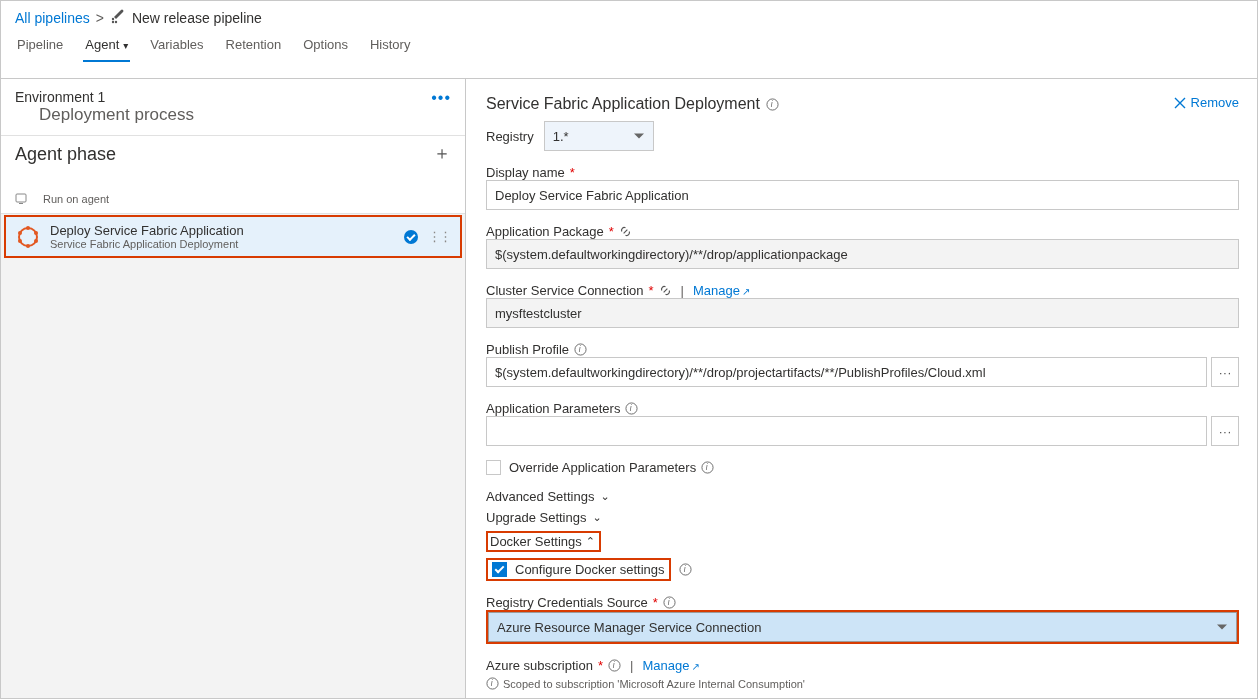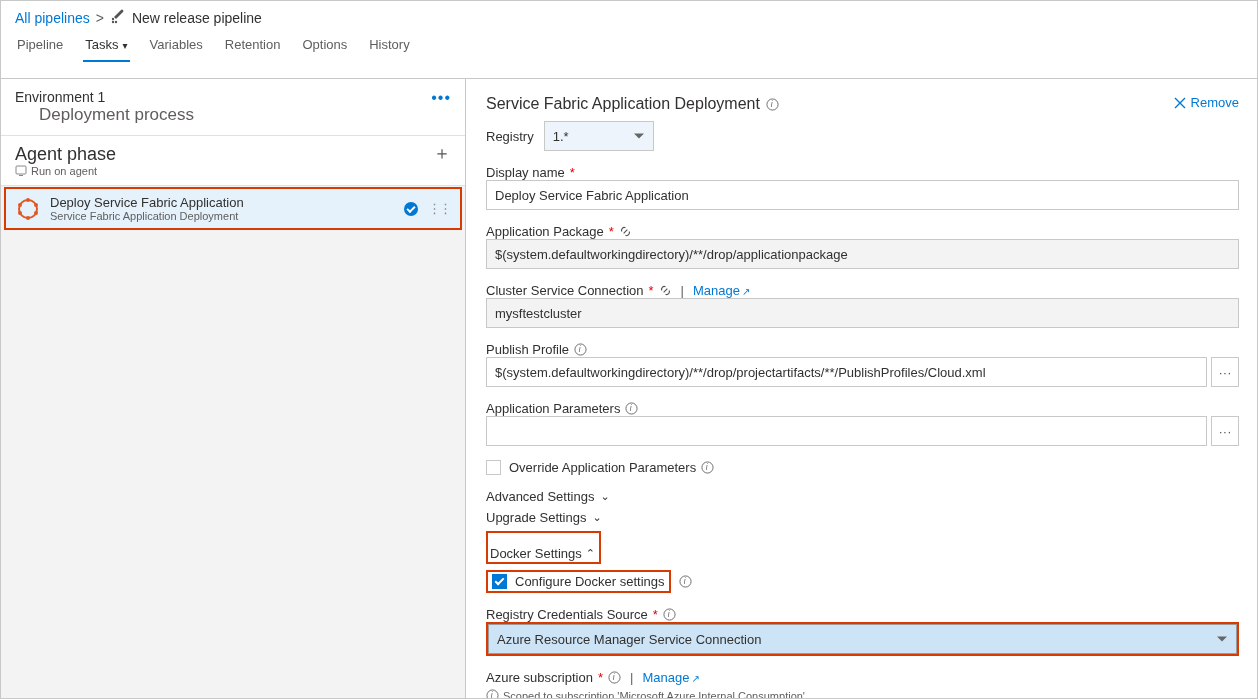--- a/index.html
+++ b/index.html
@@ -39,21 +39,21 @@
 
   
   .card { background:#fff; border-bottom:1px solid #e1e1e1; }
   .env-head { display:flex; align-items:flex-start; justify-content:space-between; padding:10px 14px; }
   .env-head .ttl { font-size:14px; }
   .env-head .sub { font-size:17px; color:var(--text-muted);margin-left:24px; }
   .env-head .more { color:var(--blue); font-size:16px; letter-spacing:1px; cursor:pointer; }
 
   .agent { display:flex; align-items:flex-start; justify-content:space-between; padding:8px 14px 8px 14px; }
   .agent .ttl { font-size:18px; }
-  .agent .sub { font-size:11px; color:var(--text-muted); display:flex; align-items:flex-start; gap:4px; }
+  .agent .sub { font-size:11px; color:var(--text-muted); display:flex; align-items:flex-start; gap:16px;margin-top:28px; }
   .agent .add { font-size:18px; color:#555; cursor:pointer; line-height:1; }
 
   .task { position:relative; border:2.5px solid var(--red-box); margin:1px 3px 0 3px; }
   .task-inner { background:var(--blue-light); display:flex; align-items:center; gap:10px; padding:6px 10px 6px 10px; }
   .task-check { width:14px; height:14px; border-radius:50%; background:var(--blue); position:relative; flex:0 0 14px; margin-left:auto; }
   .task-check::after{content:"";position:absolute;left:3px;top:4px;width:6px;height:3px;border:2px solid #fff;border-top:none;border-right:none;transform:rotate(-45deg);}
   .task-drag { color:#8a8886; font-size:13px; line-height:1; user-select:none; letter-spacing:-2px; }
   .task-ico { width:24px; height:24px; flex:0 0 24px; }
   .gear {
     width:100%; height:100%;
@@ -88,21 +88,21 @@
   .sel-wrap::after{ content:""; position:absolute; right:10px; top:50%; width:0;height:0;border-left:5px solid transparent;border-right:5px solid transparent;border-top:5px solid #666; transform:translateY(-50%); pointer-events:none;}
   .input.ro, .sel.ro { background:var(--grey-bg); }
   .more-btn { width:28px; height:30px; border:1px solid var(--border); display:flex; align-items:center; justify-content:center; cursor:pointer; margin-left:4px; color:#555; }
 
   .chk { width:15px;height:15px;border:1px solid var(--border); display:inline-flex;align-items:center;justify-content:center;}
   .chk.checked{ background:var(--blue); border-color:var(--blue);}
   .chk.checked::after{content:"";width:7px;height:3px;border:2px solid #fff;border-top:none;border-right:none;transform:rotate(-45deg);margin-top:-2px;}
 
   .section-hd { font-size:13px; display:flex; align-items:center; gap:6px; cursor:pointer; margin:6px 0; }
   .section-hd .caret { font-size:11px; }
-  .redbox { border:2px solid var(--red-box); padding:13px 4px 1px 2px; display:inline-flex; align-items:center;}
+  .redbox { border:2px solid var(--red-box); padding:1px 4px 1px 2px; display:inline-flex; align-items:center;}
 
   .with-ell { display:flex; align-items:center; }
   .with-ell .input, .with-ell .sel-wrap { flex:1; }
 
   .sel.highlight { background:var(--blue-sel);}
   .sel-wrap.redborder { border:2.5px solid var(--red-box); }
   .sel-wrap.redborder .sel { border:1px solid #9b9b9b; }
 
   .azure-row { display:flex; align-items:center; gap:8px; }
   .azure-row .sel-wrap { flex:1; }
@@ -133,21 +133,21 @@
       <circle cx="3" cy="13" r="1.2" fill="#555"></circle>
         <circle cx="6" cy="13" r="1.2" fill="#555"></circle>
         <circle cx="3" cy="10" r="1.2" fill="#555"></circle>
     </svg>
   </span>
   <span class="title">New release pipeline</span>
 </div>
 
 <div class="tabs">
   <div class="tab">Pipeline</div>
-  <div class="tab active"><span>Tasks</span><span class="chev">▾</span></div>
+  <div class="tab active"><span>Agent</span><span class="chev">▾</span></div>
   <div class="tab">Variables</div>
   <div class="tab">Retention</div>
   <div class="tab">Options</div>
   <div class="tab">History</div>
 </div>
 
 <div class="main">
 
   <div class="left">
     <div class="card env-head">

